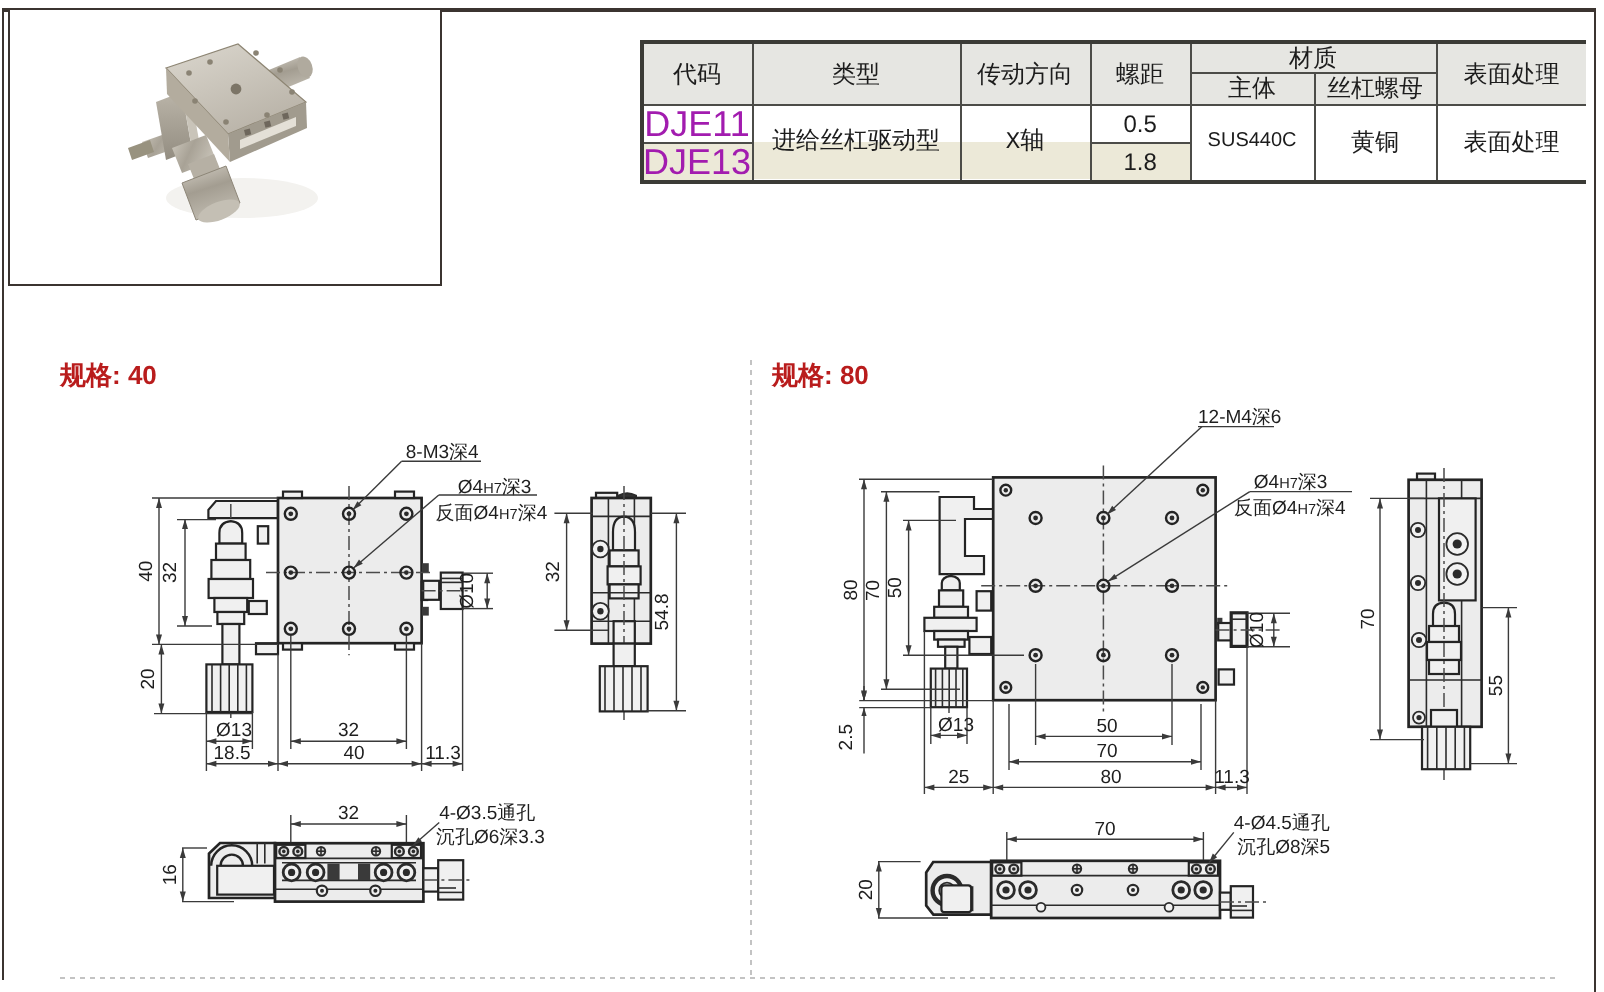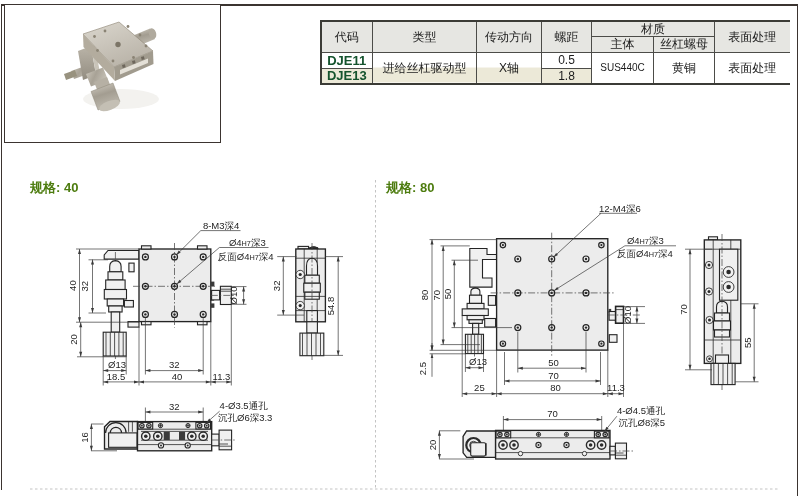--- a/index.html
+++ b/index.html
@@ -6,24 +6,24 @@
 #page{position:relative;width:802px;height:496px;background:#fff;overflow:hidden;
   font-family:"Liberation Sans",sans-serif;}
 #photobox{position:absolute;left:4px;top:4px;width:215px;height:137px;border:1.4px solid #3b3430;background:#fff;}
 #spec{position:absolute;left:319.5px;top:19.5px;border-collapse:collapse;table-layout:fixed;
   font-family:"Liberation Sans",sans-serif;}
 #spec td{border:1px solid #4c4c48;text-align:center;vertical-align:middle;padding:0;
   font-size:12px;line-height:1;color:#1c1c1c;overflow:hidden;white-space:nowrap;}
 #spec{border:2px solid #3b3b36;border-right:0;}
 #spec td.noR{border-right:0;text-align:center;}
 #spec td.hd{background:#e6e6e2;}
-#spec td.code{color:#14532d;font-weight:bold;font-size:13px;}
+#spec td.code{color:#a21caf;font-weight:normal;font-size:18px;}
 #spec td.cream{background:#ece9d8;margin-left:16px;}
-#spec td.split{background:linear-gradient(#ffffff 50%,#ece9d8 50%);}
-.spec-label{position:absolute;font-size:13px;color:#4d7c0f;font-weight:bold;}
+#spec td.split{background:linear-gradient(#ffffff 50%,#ece9d8 50%);font-family:Liberation Mono, monospace;}
+.spec-label{position:absolute;font-size:13px;color:#b91c1c;font-weight:bold;}
 svg text{font-family:"Liberation Sans",sans-serif;}
 .o{fill:none;stroke:#242424;stroke-width:1.2;}
 .oc{fill:#f2f2f2;stroke:#2b2b2b;stroke-width:0.9;}
 .of{fill:#ececec;stroke:#242424;stroke-width:1.35;}
 .of2{fill:#f0f0f0;stroke:#242424;stroke-width:1.1;}
 .t{stroke:#2b2b2b;stroke-width:0.8;fill:none;}
 .d{stroke:#3a3a3a;stroke-width:0.7;fill:none;}
 .ar{fill:#3a3a3a;stroke:none;}
 .cl{stroke:#4a4a4a;stroke-width:0.75;fill:none;stroke-dasharray:7 2 1.5 2;}
 .dt{fill:#1e1e1e;}

